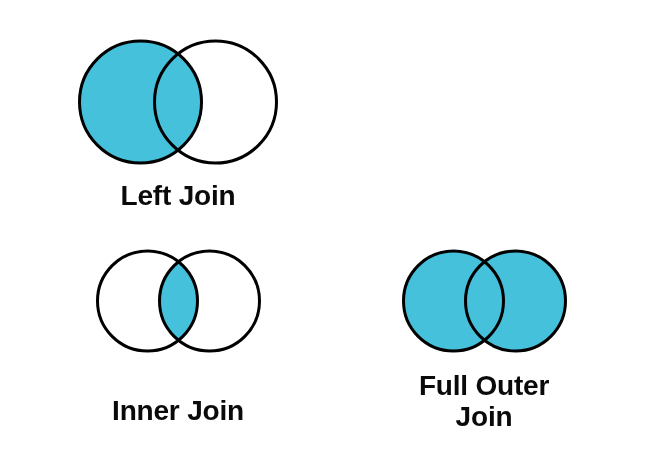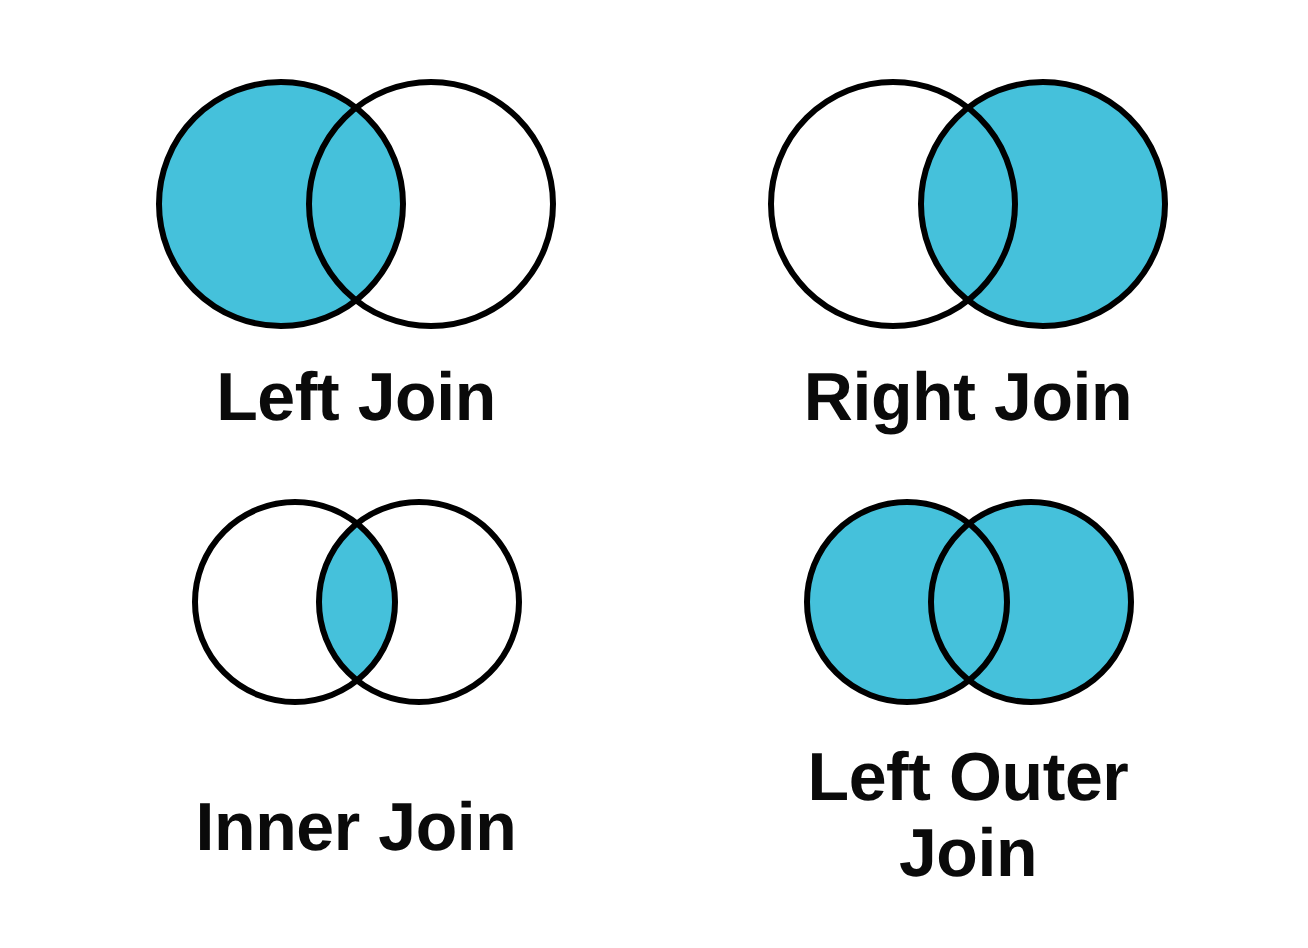--- a/index.html
+++ b/index.html
@@ -28,21 +28,21 @@
   .cell-tl { left: 22px;  top: 34px; width: 312px; }
   .cell-tr { left: 334px; top: 34px; width: 300px; }
   .cell-bl { left: 22px;  top: 246px; width: 312px; gap: 25px; }
   .cell-br { left: 334px; top: 246px; width: 300px; }
 
   .venn-wrap {
     display: block;
   }
   .venn-label {
     margin-top: 8px;
-    font-size: 34px;
+    font-size: 28px;
     font-weight: bold;
     color: #0a0a0a;
     text-align: center;
     line-height: 1.12;
     letter-spacing: -0.2px;
     white-space: pre-line;
   }
   .venn-label-top { margin-top: 10px; }
   .venn-label-bottom { margin-top: 12px; }
   svg { display: block; overflow: visible; }
@@ -68,39 +68,20 @@
         <g clip-path="url(#clip-lj-left)">
           <circle cx="137.5" cy="68" r="61" fill="#45c1db"></circle>
         </g>
         <circle cx="62.5" cy="68" r="61" fill="none" stroke="#000000" stroke-width="3"></circle>
         <circle cx="137.5" cy="68" r="61" fill="none" stroke="#000000" stroke-width="3"></circle>
       </svg>
     </div>
     <div class="venn-label venn-label-top">Left Join</div>
   </div>
 
-  <div class="cell cell-tr">
-    <div class="venn-wrap">
-      <svg width="200" height="136" viewBox="0 0 200 136">
-        <defs>
-          <clipPath id="clip-rj-right">
-              <circle cx="137.5" cy="68" r="61"></circle>
-            </clipPath>
-        </defs>
-        <circle cx="62.5" cy="68" r="61" fill="#ffffff"></circle>
-        <circle cx="137.5" cy="68" r="61" fill="#45c1db"></circle>
-        <g clip-path="url(#clip-rj-right)">
-          <circle cx="62.5" cy="68" r="61" fill="#45c1db"></circle>
-        </g>
-        <circle cx="62.5" cy="68" r="61" fill="none" stroke="#000000" stroke-width="3"></circle>
-        <circle cx="137.5" cy="68" r="61" fill="none" stroke="#000000" stroke-width="3"></circle>
-      </svg>
-    </div>
-    <div class="venn-label venn-label-top">Right Join</div>
-  </div>
 
   <div class="cell cell-bl">
     <div class="venn-wrap">
       <svg width="175" height="112" viewBox="0 0 175 112">
         <defs>
           <clipPath id="clip-ij-left">
               <circle cx="56.5" cy="55" r="50"></circle>
             </clipPath>
         </defs>
         <circle cx="56.5" cy="55" r="50" fill="#ffffff"></circle>
@@ -117,17 +98,17 @@
 
   <div class="cell cell-br">
     <div class="venn-wrap">
       <svg width="175" height="112" viewBox="0 0 175 112">
         <circle cx="56.5" cy="55" r="50" fill="#45c1db"></circle>
         <circle cx="118.5" cy="55" r="50" fill="#45c1db"></circle>
         <circle cx="56.5" cy="55" r="50" fill="none" stroke="#000000" stroke-width="3"></circle>
         <circle cx="118.5" cy="55" r="50" fill="none" stroke="#000000" stroke-width="3"></circle>
       </svg>
     </div>
-    <div class="venn-label venn-label-bottom">Left Outer
+    <div class="venn-label venn-label-bottom">Full Outer
 Join</div>
   </div>
 
 </div>
 
 </body></html>

